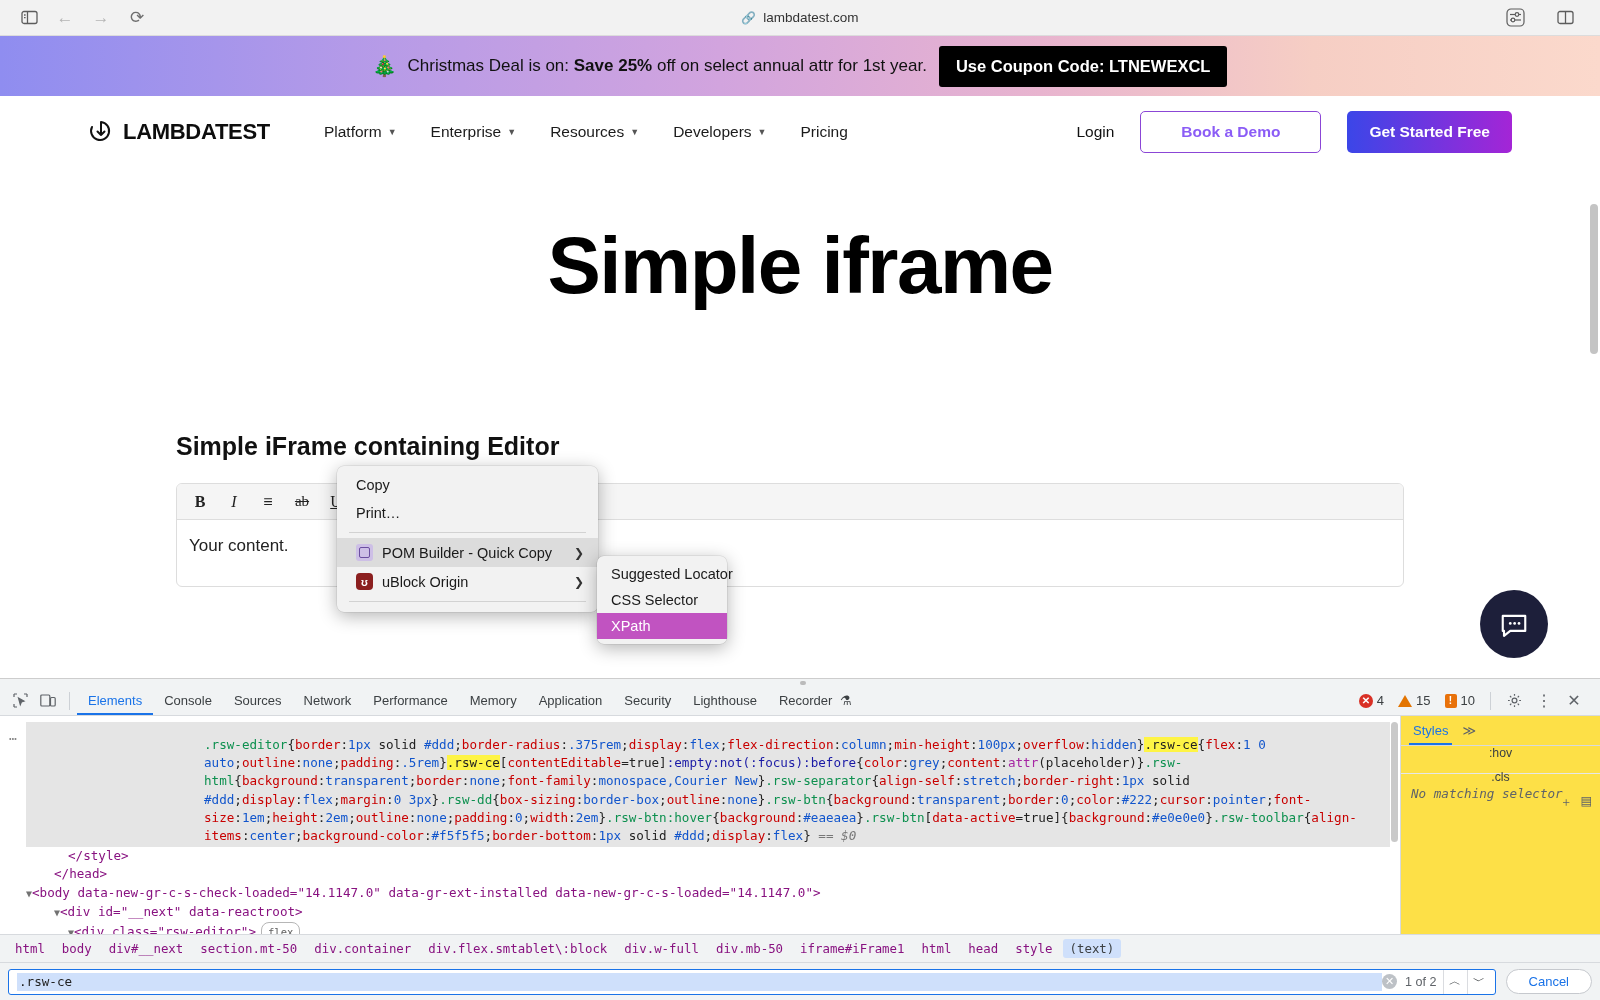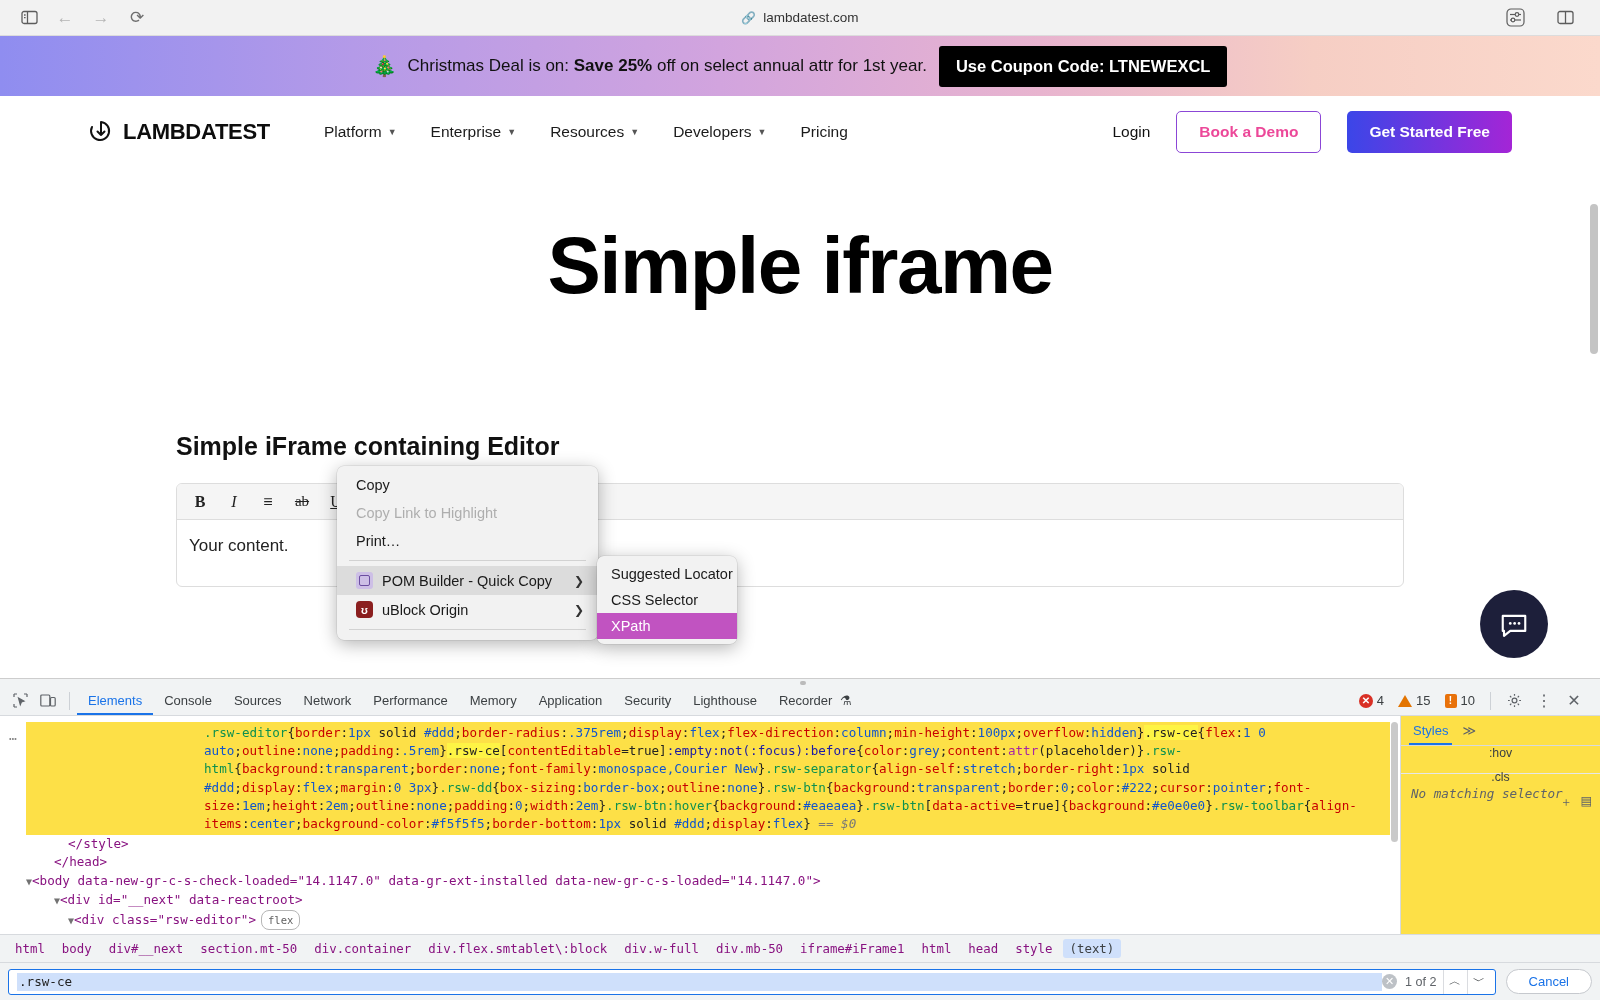--- a/index.html
+++ b/index.html
@@ -49,22 +49,22 @@
     height:72px; display:flex; align-items:center; padding:0 88px; background:#fff;
   }
   .logo { display:flex; align-items:center; gap:9px; cursor:pointer; }
   .logo-text { font-weight:bold; font-size:22px; letter-spacing:-0.3px; color:#0d0d0d; }
   .nav { display:flex; align-items:center; gap:34px; margin-left:54px; }
   .nav-item { display:flex; align-items:center; gap:6px; font-size:15.5px; color:#1b1b1b; cursor:pointer; }
   .caret { font-size:9px; color:#555; }
   .header-right { margin-left:auto; display:flex; align-items:center; gap:26px; }
   .login { font-size:15.5px; color:#111; cursor:pointer; }
   .btn-demo {
-    border:1px solid #8b46d6; background:#fff; color:#ec4899; font-size:15.5px; font-weight:bold;
-    padding:11px 22px; border-radius:5px; cursor:pointer;
+    border:1px solid #8b46d6; background:#fff; color:#8b5cf6; font-size:15.5px; font-weight:bold;
+    padding:11px 40px; border-radius:5px; cursor:pointer;
   }
   .btn-free {
     background:linear-gradient(90deg,#3b46e8,#a425d6); color:#fff; font-size:15.5px; font-weight:bold;
     padding:12px 22px; border-radius:5px; cursor:pointer; border:none;
   }
 
   
   .page { position:relative; height:512px; overflow:hidden; }
   .hero-title {
     text-align:center; font-size:80px; font-weight:bold; color:#000;
@@ -120,21 +120,21 @@
   .ctx-arrow { margin-left:auto; font-size:12px; color:#333; }
   .ext-ico { width:17px; height:17px; border-radius:3px; display:inline-block; flex:0 0 auto; }
   .ext-pom { background:#cdbfe6; position:relative; }
   .ext-pom:after {
     content:""; position:absolute; inset:3px; border:1.5px solid #6b4ea0; border-radius:2px;
   }
   .ext-ublock { background:#8b1f1f; border-radius:4px; color:#fff; font-size:11px; font-weight:bold;
     display:flex; align-items:center; justify-content:center; }
 
   .ctx-sub {
-    position:absolute; left:597px; top:556px; width:140px;
+    position:absolute; left:597px; top:556px; width:130px;
     background:#f2f2f2; border-radius:7px;
     box-shadow:0 4px 18px rgba(0,0,0,.30), 0 0 0 0.5px rgba(0,0,0,.12);
     padding:5px 0; font-size:14.5px; color:#1a1a1a; z-index:50;
   }
   .ctx-sub .ctx-item { padding:5px 14px; }
   .ctx-sub .ctx-item.sel { background:#c153c1; color:#fff; }
 
   
   .devtools {
     position:absolute; left:0; bottom:0; width:1600px; height:322px;
@@ -173,21 +173,21 @@
   .dt-body { flex:1; display:flex; overflow:hidden; }
   .dom-pane {
     flex:1; overflow:hidden; position:relative; background:#fff;
     font-family:"DejaVu Sans Mono", monospace; font-size:12.6px; line-height:18.2px;
   }
   .dom-gutter {
     position:absolute; left:0; top:0; width:26px; height:100%; color:#888; font-size:13px;
     padding-top:14px; text-align:center;
   }
   .dom-code { padding:6px 10px 6px 26px; white-space:normal; }
-  .css-block { background:#fde047; padding:2px 4px 2px 178px; text-indent:0; }
+  .css-block { background:#e5e5e5; padding:14px 4px 2px 178px; text-indent:0; }
   .ln { display:block; }
   .ind1 { padding-left:28px; }
   .ind2 { padding-left:42px; }
   .tok-tag { color:#881280; }
   .tok-sel { color:#0d904f; }
   .tok-prop { color:#c80000; }
   .tok-num { color:#1155cc; }
   .tok-kw { color:#1a1aa6; }
   .tok-txt { color:#222; }
   .tok-purple { color:#a626a4; }
@@ -359,23 +359,20 @@
       <circle cx="12.5" cy="11.5" r="1.1" fill="#fff" stroke="none"></circle>
       <circle cx="16" cy="11.5" r="1.1" fill="#fff" stroke="none"></circle>
     </svg>
   </div>
 </div>
 
 <div class="ctx-menu">
   <div class="ctx-item">
     <span>Copy</span>
   </div>
-  <div class="ctx-item disabled">
-    <span>Copy Link to Highlight</span>
-  </div>
   <div class="ctx-item">
     <span>Print…</span>
   </div>
   <div class="ctx-sep"></div>
   <div class="ctx-item active">
     <span class="ext-ico ext-pom"></span>
     <span>POM Builder - Quick Copy</span>
     <span class="ctx-arrow">❯</span>
   </div>
   <div class="ctx-item">

